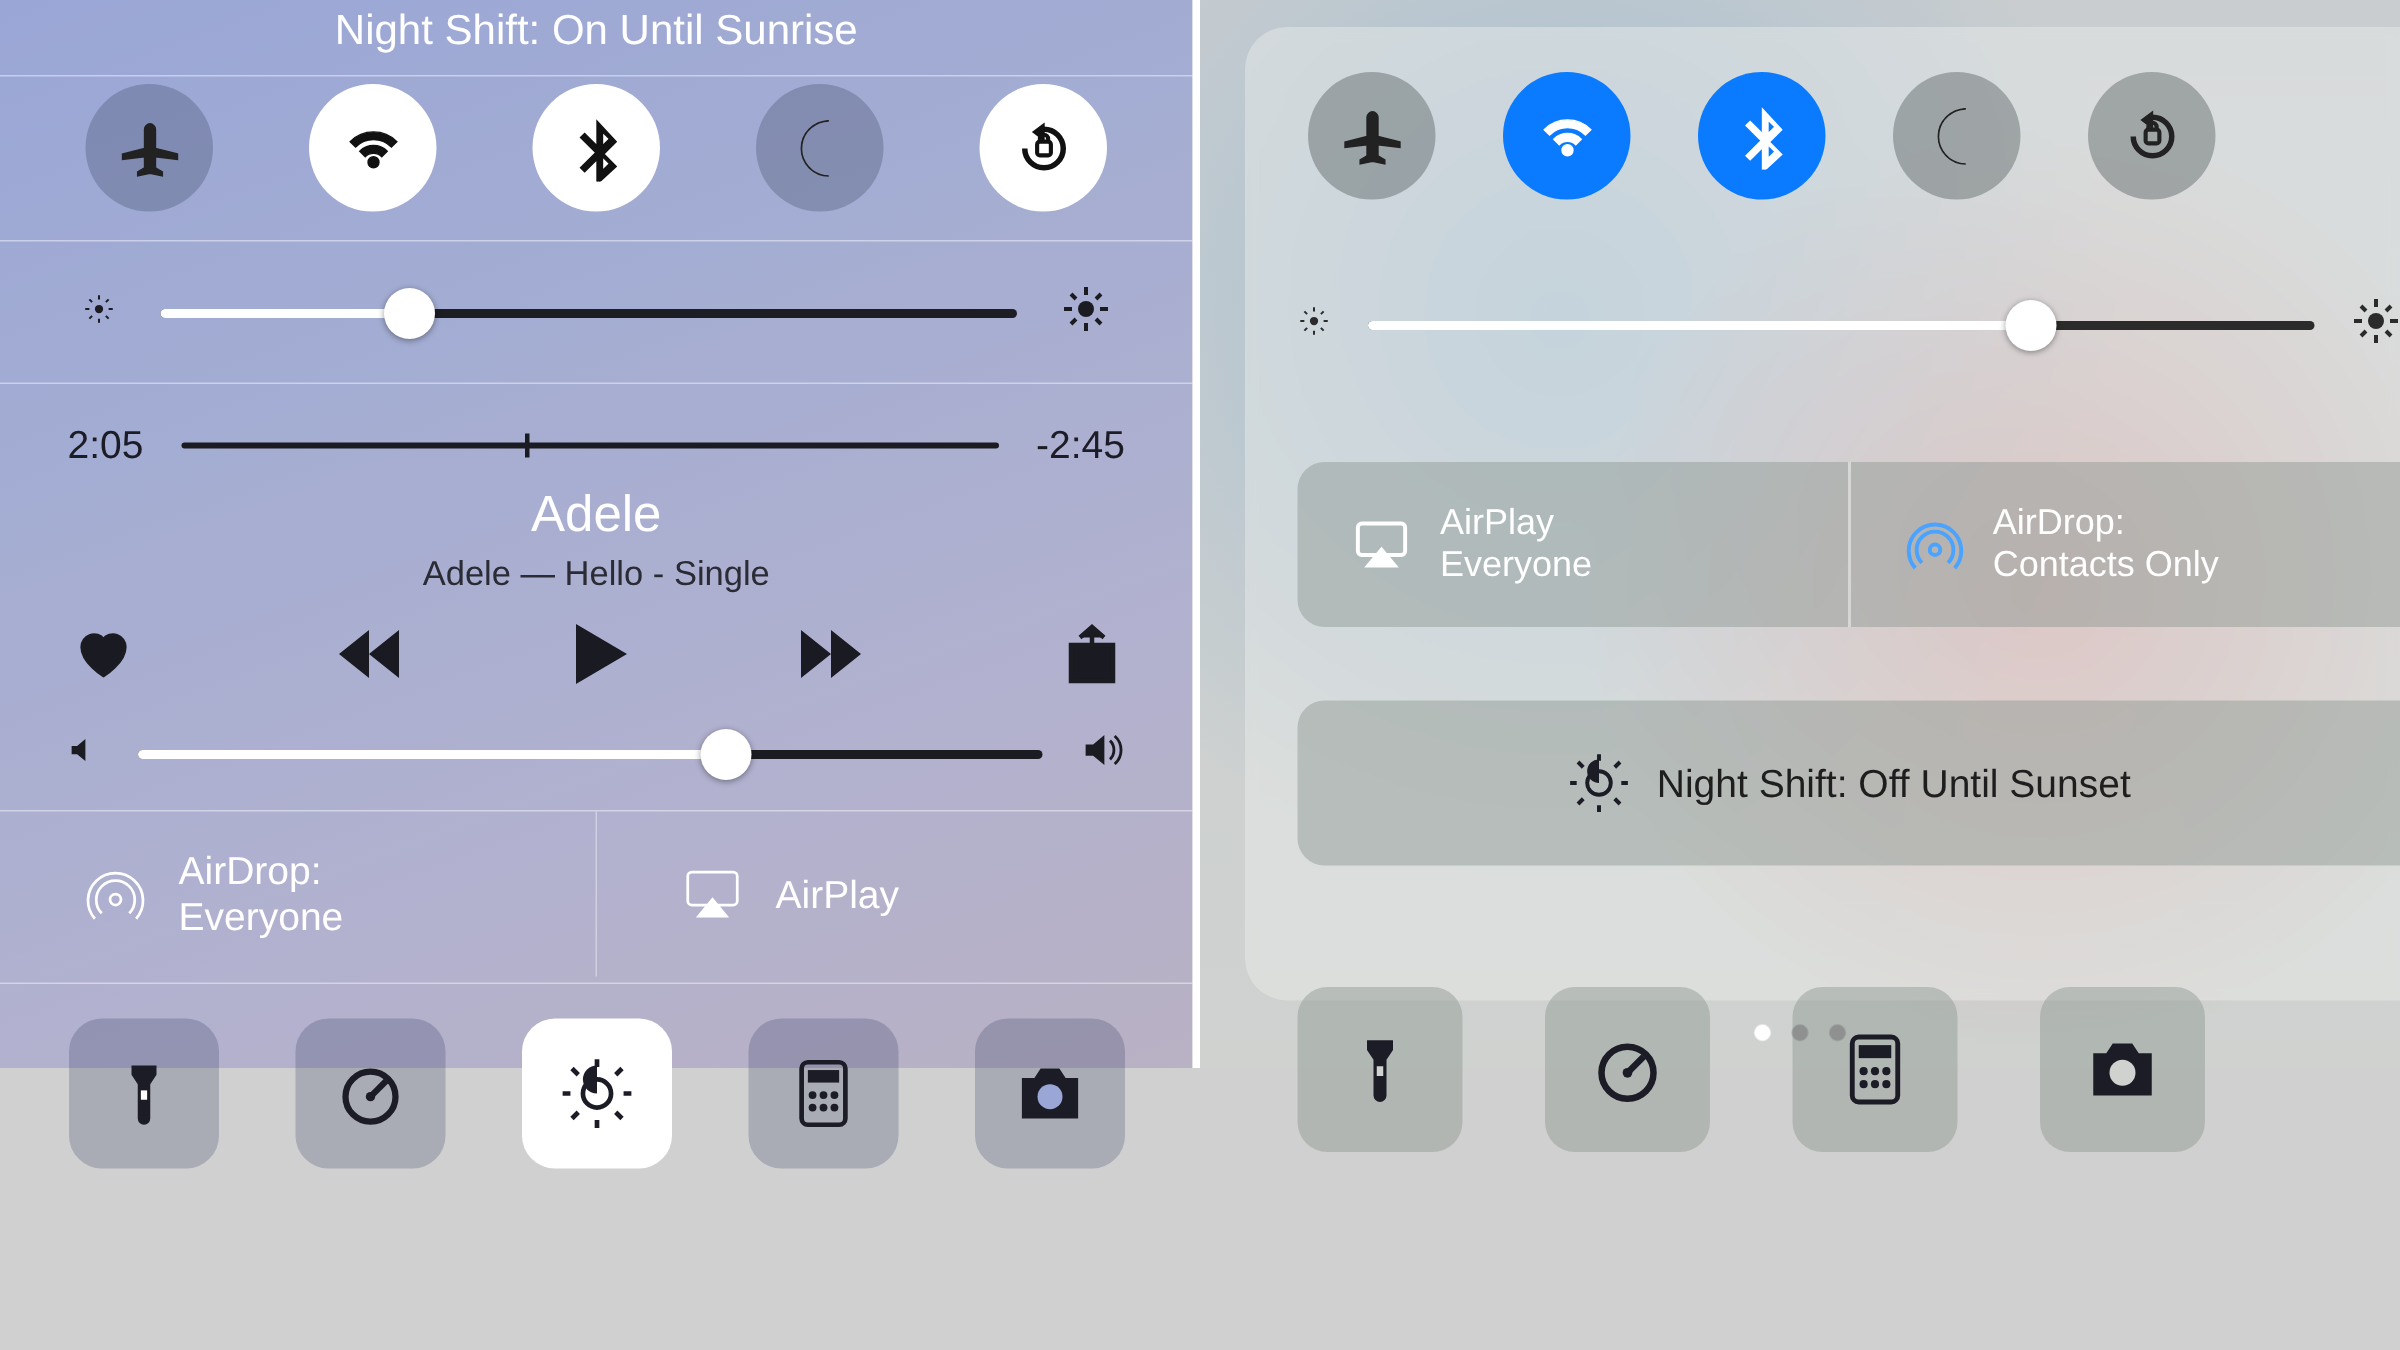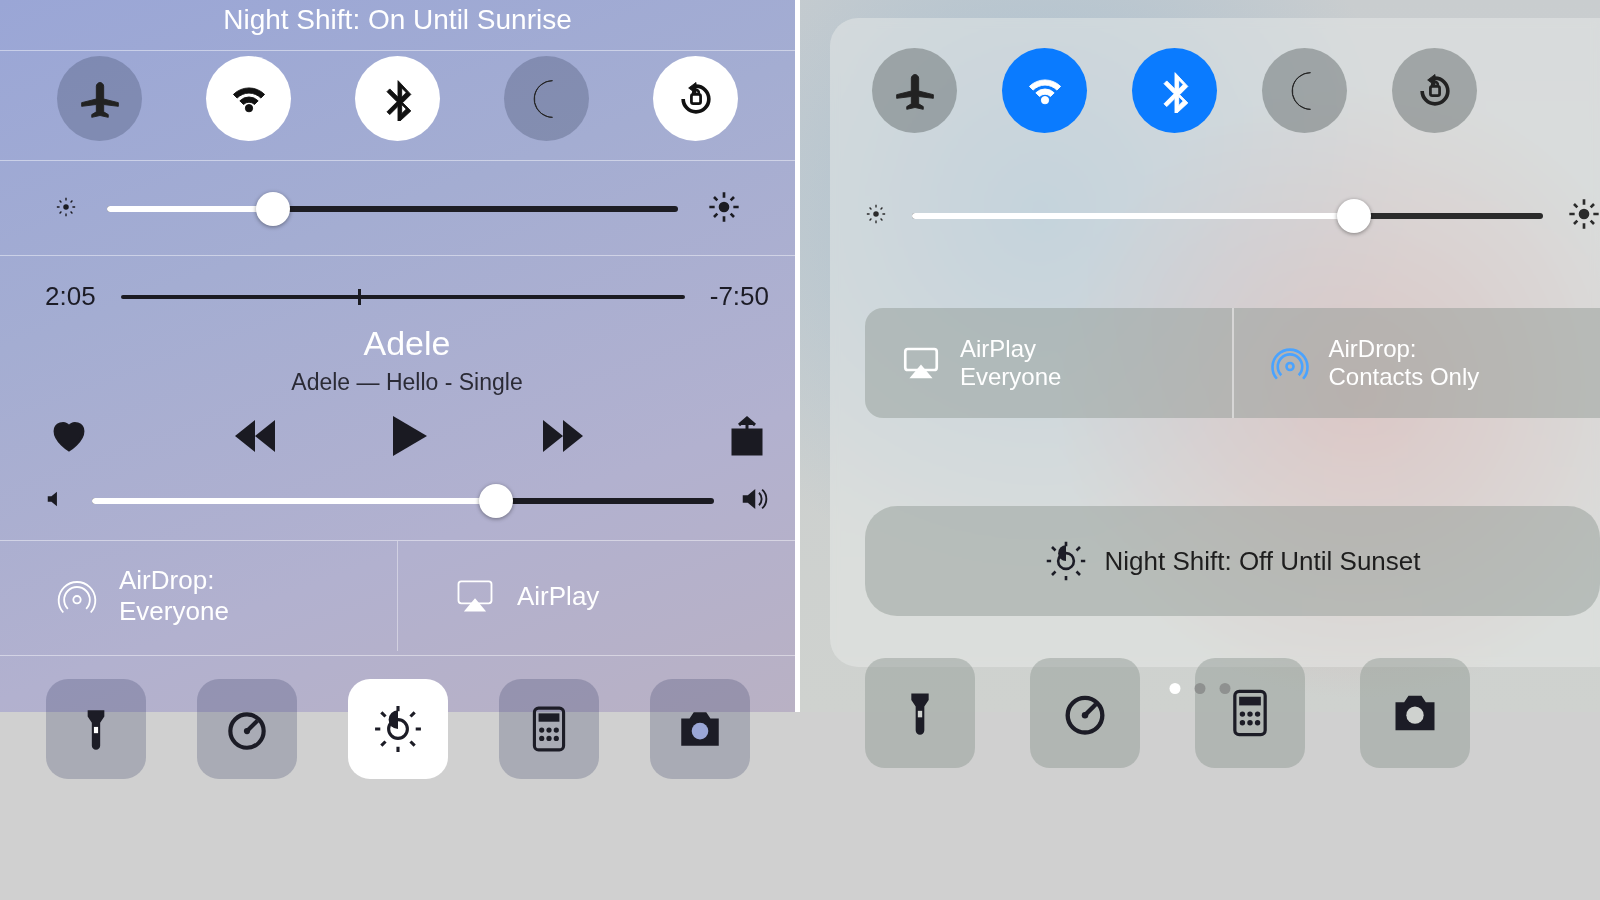--- a/index.html
+++ b/index.html
@@ -26,21 +26,21 @@
   .toggle svg{width:44px;height:44px;}
   .tog-off svg{fill:#222;stroke:#222;}
   .tog-on  svg{fill:#111;stroke:#111;}
   
   .bright{top:160px;height:95px;display:flex;align-items:center;padding:0 55px;gap:30px;}
   .sun-sm,.sun-lg{flex:0 0 auto;}
   .track{position:relative;flex:1;height:6px;border-radius:3px;background:#1d1d24;}
   .track .fill{position:absolute;left:0;top:0;bottom:0;background:#fff;border-radius:3px;}
   .thumb{position:absolute;top:50%;width:34px;height:34px;border-radius:50%;background:#fff;transform:translate(-50%,-50%);box-shadow:0 1px 4px rgba(0,0,0,.4);}
   
-  .media{top:255px;height:280px;padding:25px 26px 0 45px;}
+  .media{top:255px;height:280px;padding:25px 45px 0 45px;}
   .time-row{display:flex;align-items:center;gap:25px;color:#1c1c26;font-size:26px;}
   .time-row .track{height:4px;background:#1b1b22;}
   .time-row .track .mark{position:absolute;top:-6px;width:3px;height:16px;background:#1b1b22;}
   .song{color:#fff;text-align:center;margin-top:12px;}
   .song-title{font-size:34px;font-weight:400;}
   .song-sub{font-size:23px;color:#2b2b36;margin-top:6px;}
   .controls{display:flex;align-items:center;justify-content:space-between;margin-top:18px;padding:0 5px;}
   .controls svg{fill:#1a1a22;}
   .mid-ctrls{display:flex;gap:110px;align-items:center;}
   .vol-row{display:flex;align-items:center;gap:25px;margin-top:22px;}
@@ -67,21 +67,21 @@
   .r-tog-off svg{fill:#222;stroke:#222;}
   .r-bright{position:absolute;top:180px;left:35px;right:0;display:flex;align-items:center;gap:25px;}
   .r-sunsm svg,.r-sunlg svg{fill:#2b2b2b;}
   .r-bright .track{height:6px;background:#2b2b2b;}
   .r-bright .fill{background:#fff;}
   .r-rowbox{position:absolute;left:35px;right:0;height:110px;border-radius:18px 0 0 18px;background:rgba(140,150,145,.45);display:flex;color:#fff;font-size:24px;}
   .r-rowbox .cell{flex:1;display:flex;align-items:center;gap:18px;padding-left:35px;}
   .r-rowbox .cell+.cell{border-left:2px solid rgba(230,230,230,.7);}
   .r-rowbox .cell svg{width:42px;height:42px;}
   .r-airplay{top:290px;}
-  .r-night {top:488px;justify-content:flex-end;border-radius:32px;}
+  .r-night {top:449px;justify-content:flex-end;}
   .r-night .cell{justify-content:center;padding-left:0;flex:1;}
   .r-night .cell span{color:#1e1e1e;font-size:26px;}
   .r-utils{position:absolute;top:640px;left:35px;right:0;display:flex;gap:55px;}
   .r-util{width:110px;height:110px;border-radius:20px;background:rgba(140,150,145,.45);display:flex;align-items:center;justify-content:center;}
   .r-util svg{width:52px;height:52px;fill:#1c1c26;}
   .pager{position:absolute;left:50%;bottom:18px;transform:translateX(-50%);display:flex;gap:14px;}
   .pager .dot{width:11px;height:11px;border-radius:50%;background:rgba(120,120,120,.6);}
   .pager .dot.cur{background:#fff;}
 </style>
 </head>
@@ -146,21 +146,21 @@
           </svg>
       </span>
     </div>
 
     <div class="section media">
       <div class="time-row">
         <span>2:05</span>
         <div class="track">
           <div class="mark" style="left:42%"></div>
         </div>
-        <span>-7:50</span>
+        <span>-2:45</span>
       </div>
       <div class="song">
         <div class="song-title">Adele</div>
         <div class="song-sub">Adele — Hello - Single</div>
       </div>
       <div class="controls">
         <span><svg width="38" height="38" viewBox="0 0 48 48" fill="none" stroke="#1b1b22" stroke-width="3">
               <path d="M24 42s-18-11-18-24a10 10 0 0118-6 10 10 0 0118 6c0 13-18 24-18 24z"></path>
             </svg></span>
         <div class="mid-ctrls">

